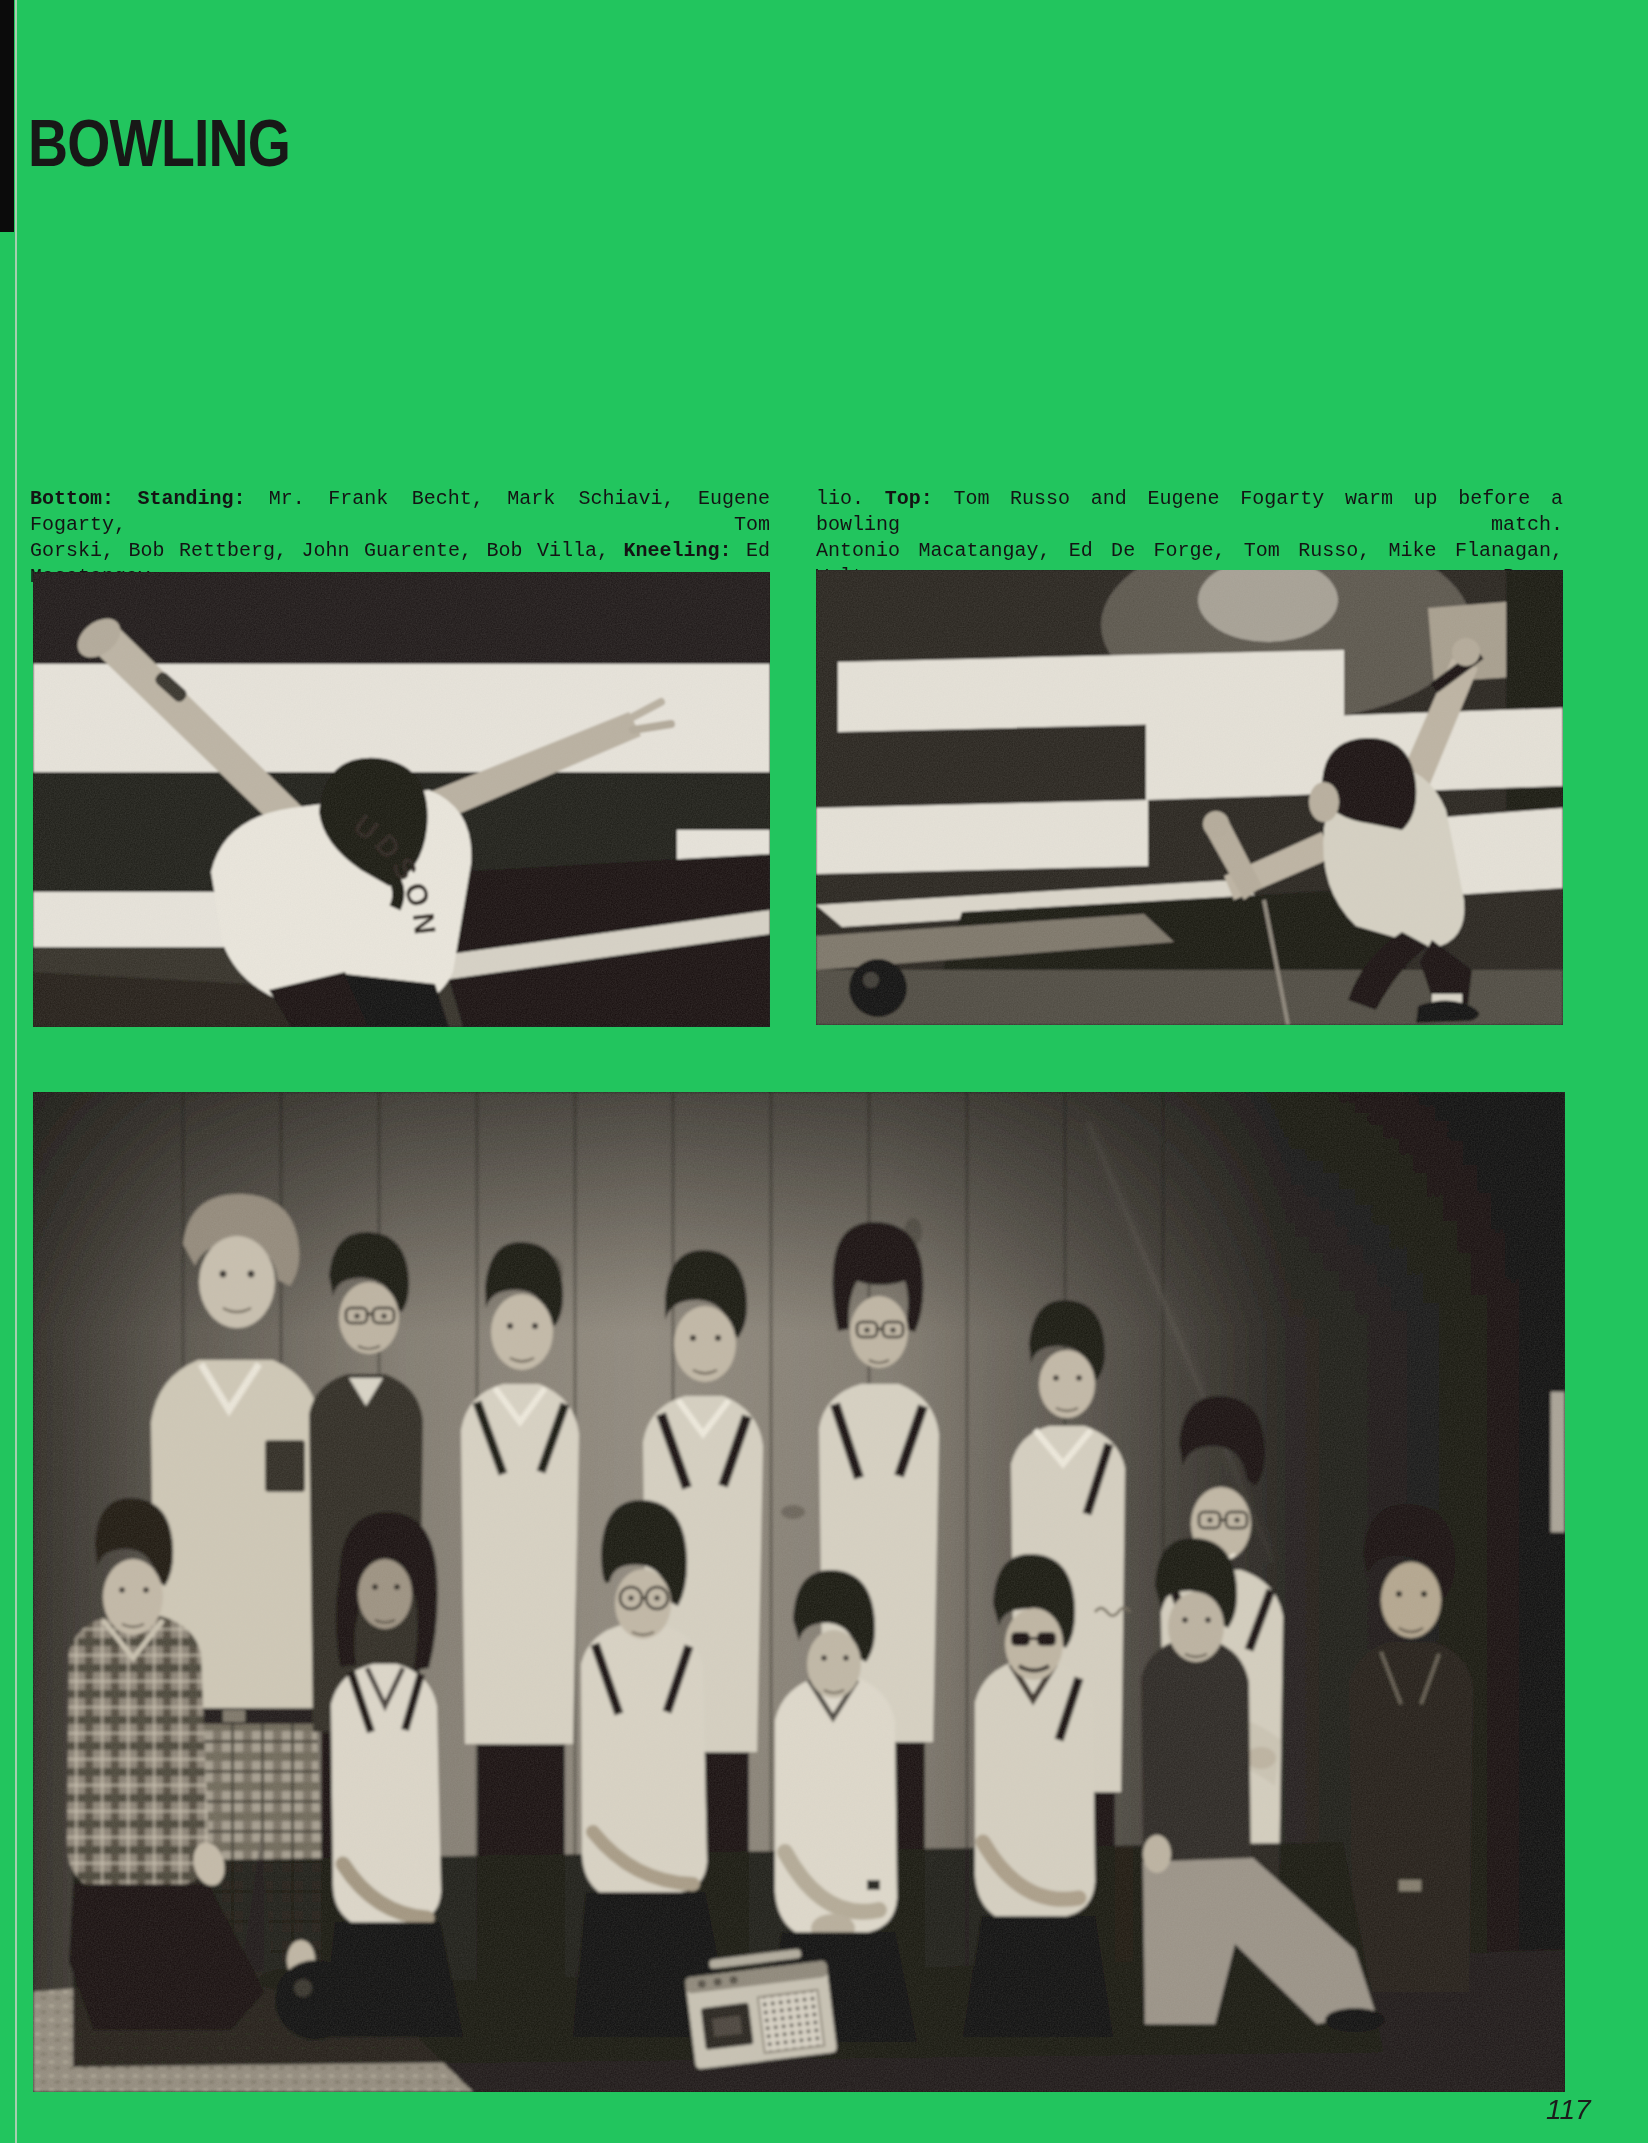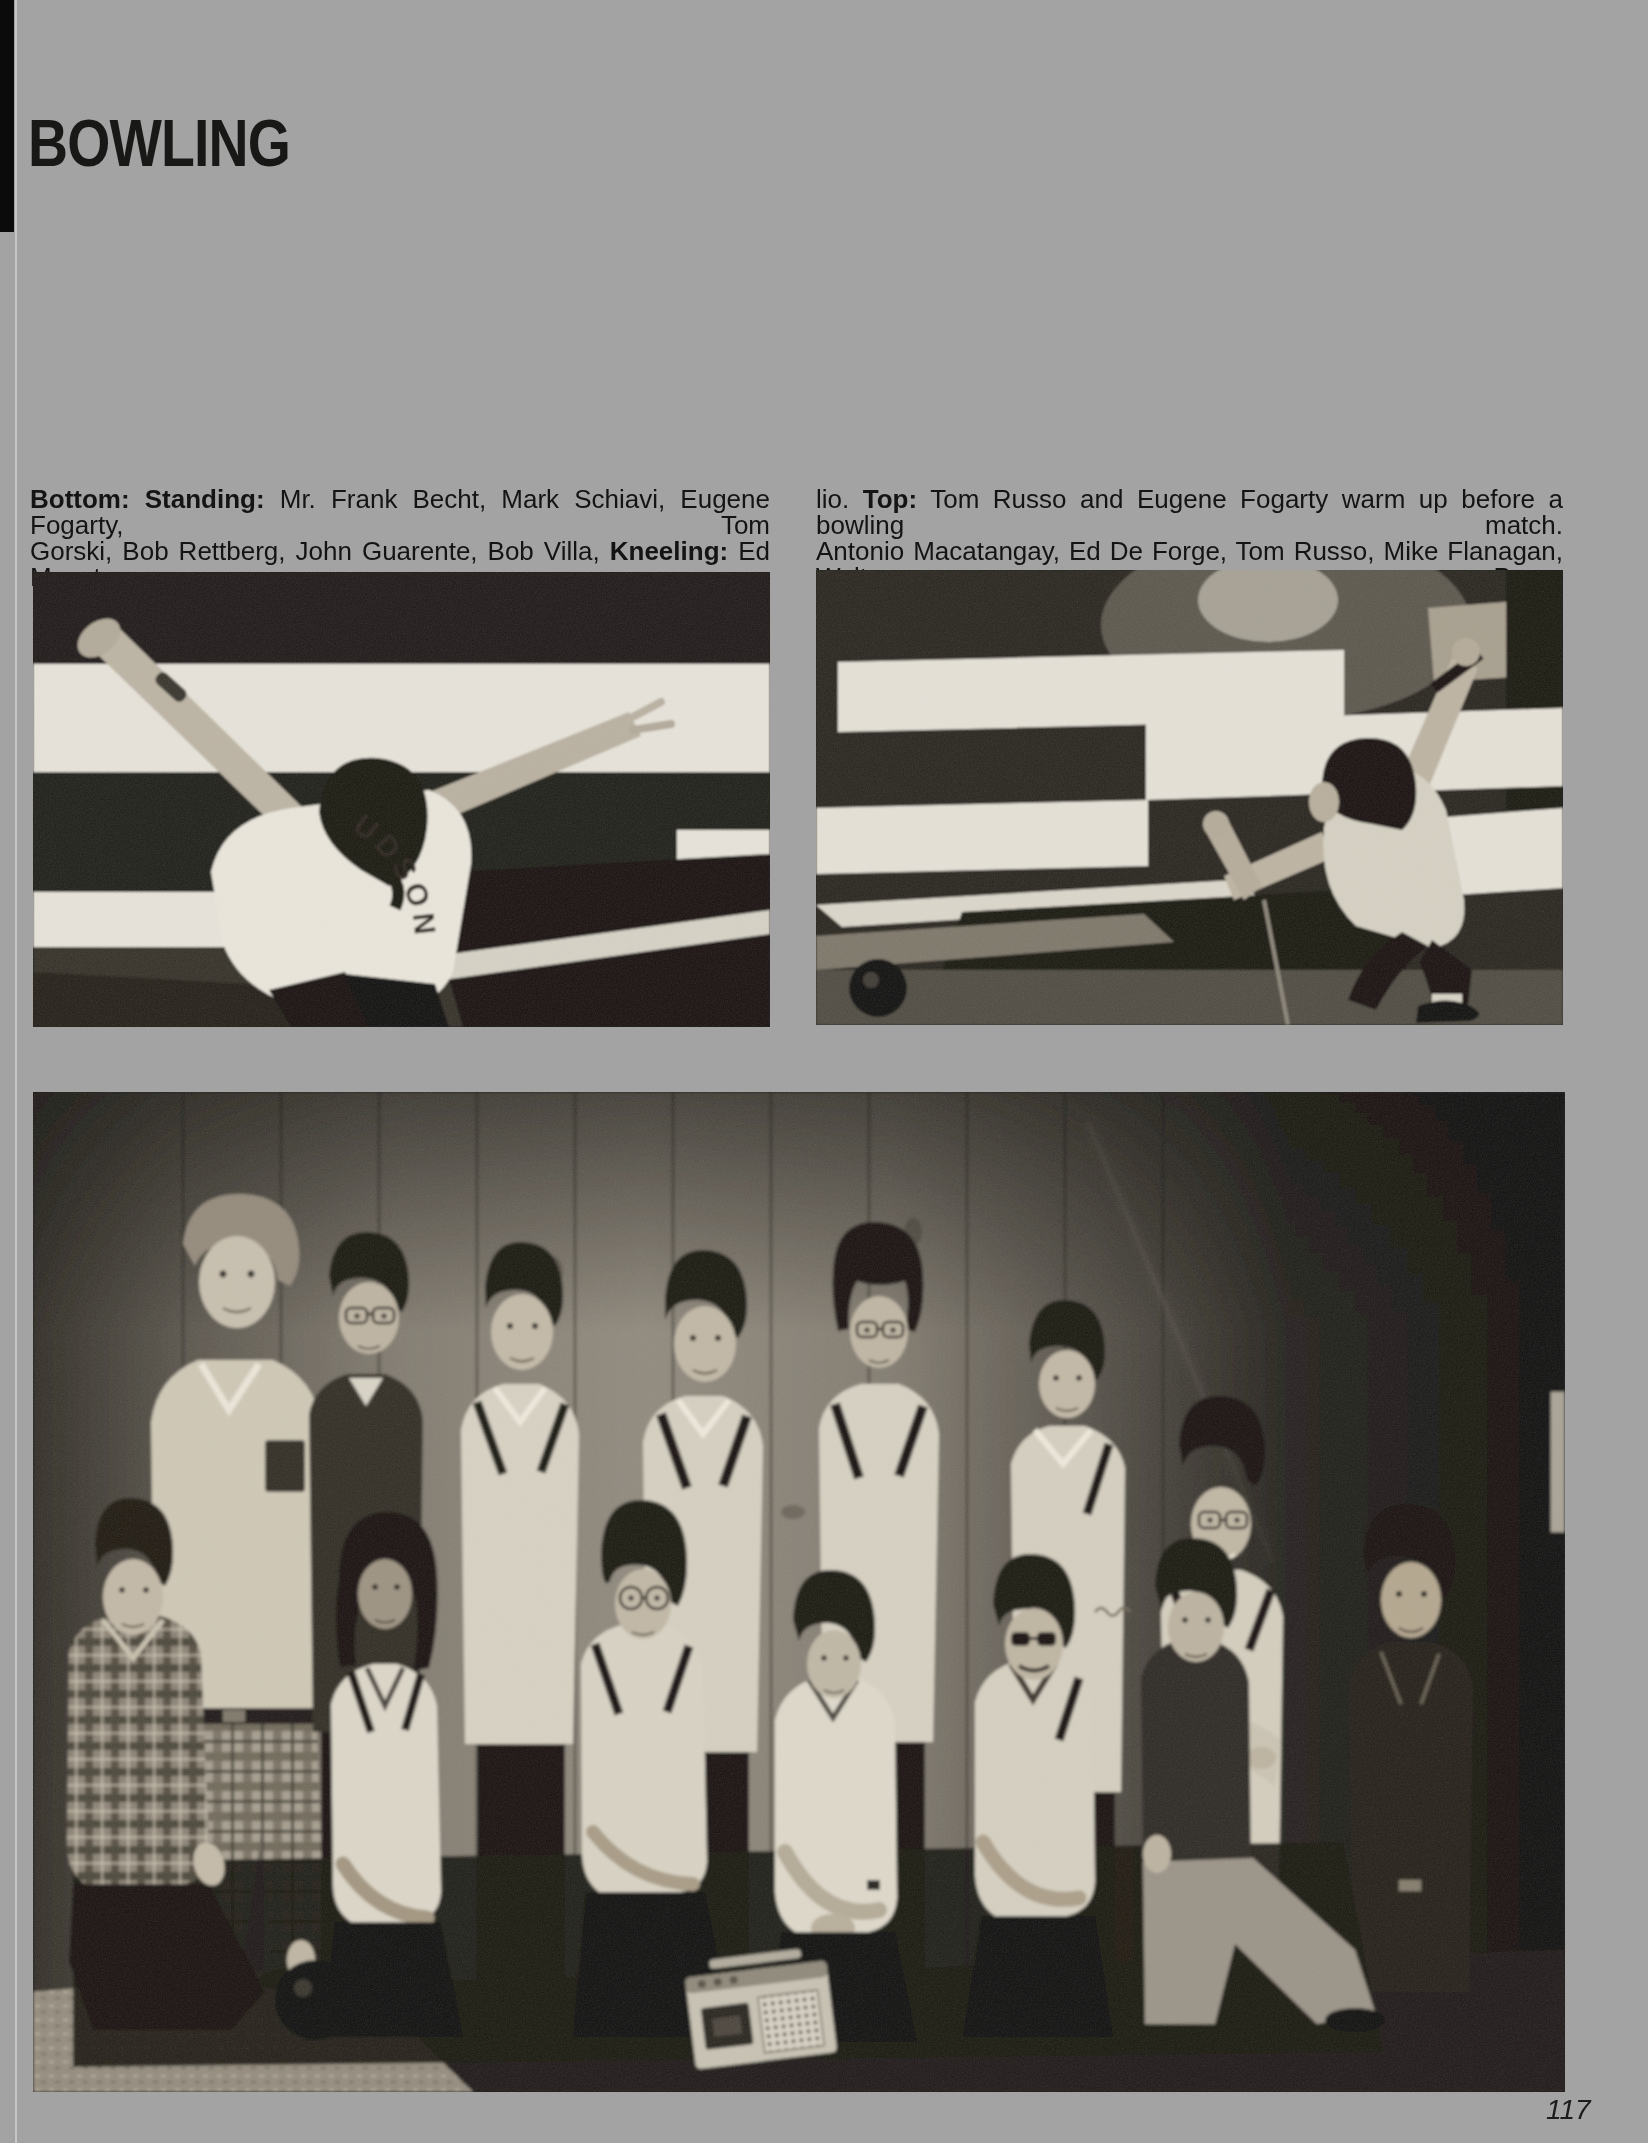--- a/index.html
+++ b/index.html
@@ -1,28 +1,28 @@
 <!DOCTYPE html>
 <html><head>
 <meta charset="utf-8">
 <style>
   html,body{margin:0;padding:0;background:#e9e9e6;}
   #page{
     position:relative;width:1648px;height:2143px;margin:0 auto;
-    background:#a3a3a3;overflow:hidden;
+    background:#22c55e;overflow:hidden;
     font-family:"Liberation Sans",sans-serif;color:#161616;
   }
   #black-bar{position:absolute;left:0;top:0;width:14px;height:232px;background:#0b0b0b;}
   #scan-line{position:absolute;left:15px;top:0;width:2px;height:2143px;background:#d3d1cb;opacity:.75;}
   #page-title{
     position:absolute;left:28px;top:110px;
     font-size:66px;font-weight:700;line-height:1;letter-spacing:-1px;
     transform:scaleX(.84);transform-origin:0 0;color:#181817;white-space:nowrap;
   }
-  .caption{position:absolute;top:486px;font-size:26px;line-height:26px;color:#141414;}
+  .caption{position:absolute;top:486px;font-size:20px;line-height:26px;color:#141414;font-family:Liberation Mono, monospace;}
   #caption-left{left:30px;width:740px;}
   #caption-right{left:816px;width:747px;}
   .cap-line{text-align:justify;text-align-last:justify;}
   .bd{font-weight:700;}
   .ph{position:absolute;background:#141210;overflow:hidden;}
   .ph svg{display:block;width:100%;height:100%;}
   #photo-top-left{left:33px;top:572px;width:737px;height:455px;}
   #photo-top-right{left:816px;top:570px;width:747px;height:455px;}
   #photo-group{left:33px;top:1092px;width:1532px;height:1000px;}
   #page-number{position:absolute;left:1546px;top:2094px;font-size:28px;font-style:italic;color:#1c1c1c;}

